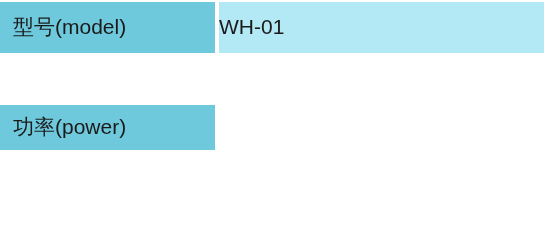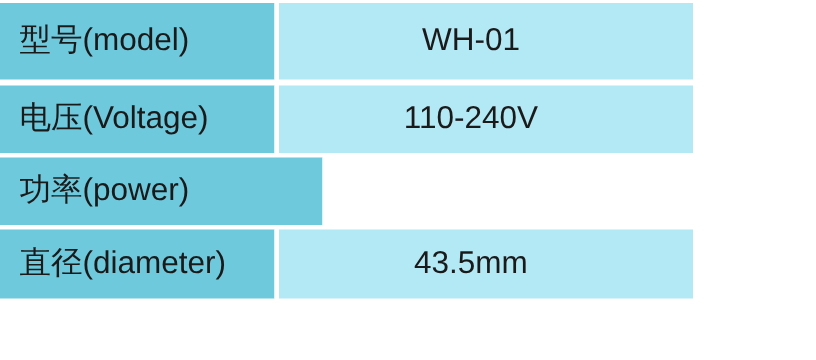--- a/index.html
+++ b/index.html
@@ -18,21 +18,21 @@
     position: relative;
     width: 544px;
     height: 203px;
     background: #ffffff;
     box-sizing: border-box;
   }
 
   .spec-row {
     position: absolute;
     left: 0;
-    width: 462px;
+    width: 544px;
     display: flex;
     flex-direction: row;
     align-items: stretch;
   }
 
   
   .row-0 { top: 2px;   height: 51px; }
   .row-1 { top: 57px;  height: 45px; }
   .row-2 { top: 105px; height: 45px; border-radius: 11px; }
   .row-3 { top: 153px; height: 46px; }
@@ -56,21 +56,20 @@
   }
 
   .cell-gap {
     width: 4px;
     background: #ffffff;
   }
 
   .cell-value {
     width: 325px;
     background: #b3e8f5;
-    justify-content: center;
     padding-right: 20px;
   }
 
   .cell-label .txt,
   .cell-value .txt {
     display: inline-block;
     transform: translateY(-1px);
   }
 </style>
 </head>
@@ -81,40 +80,22 @@
   <div class="spec-row row-0">
     <div class="cell cell-label">
       <span class="txt">型号(model)</span>
     </div>
     <div class="cell-gap"></div>
     <div class="cell cell-value">
       <span class="txt">WH-01</span>
     </div>
   </div>
 
-  <div class="spec-row row-1">
-    <div class="cell cell-label">
-      <span class="txt">电压(Voltage)</span>
-    </div>
-    <div class="cell-gap"></div>
-    <div class="cell cell-value">
-      <span class="txt">110-240V</span>
-    </div>
-  </div>
 
   <div class="spec-row row-2">
     <div class="cell cell-label">
       <span class="txt">功率(power)</span>
     </div>
     <div class="cell-gap"></div>
   </div>
 
-  <div class="spec-row row-3">
-    <div class="cell cell-label">
-      <span class="txt">直径(diameter)</span>
-    </div>
-    <div class="cell-gap"></div>
-    <div class="cell cell-value">
-      <span class="txt">43.5mm</span>
-    </div>
-  </div>
 
 </div>
 
 </body></html>

